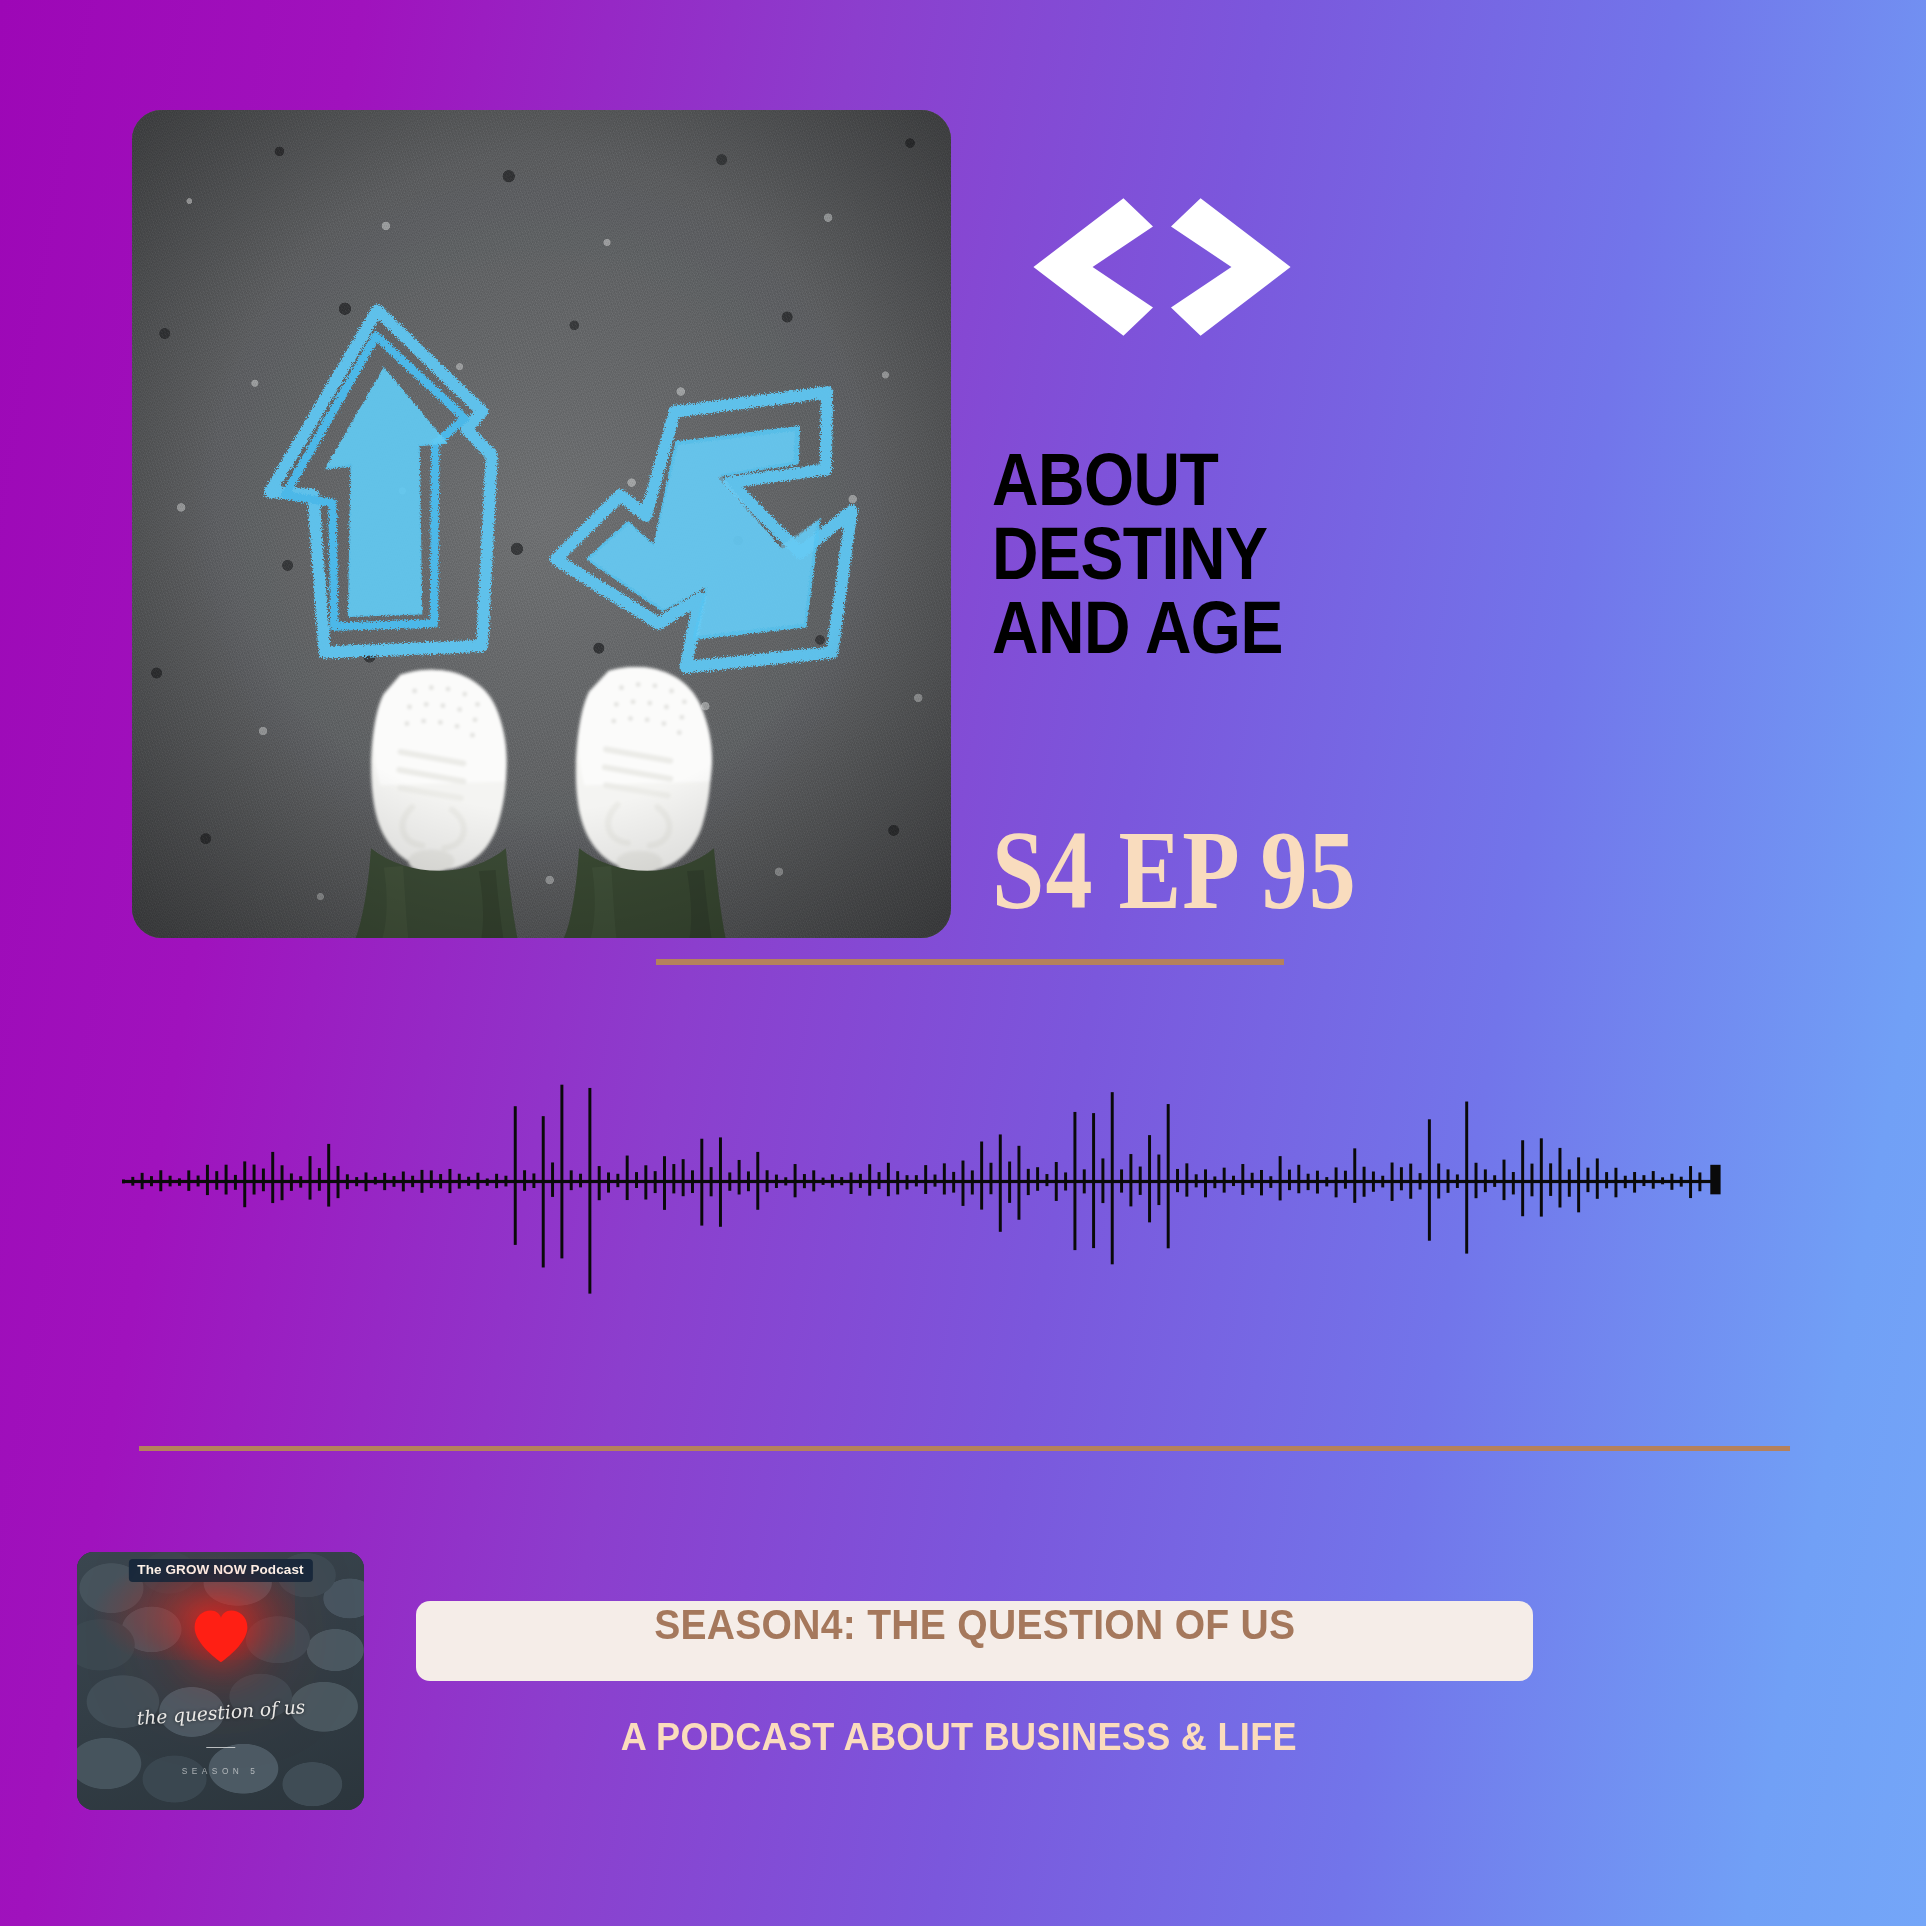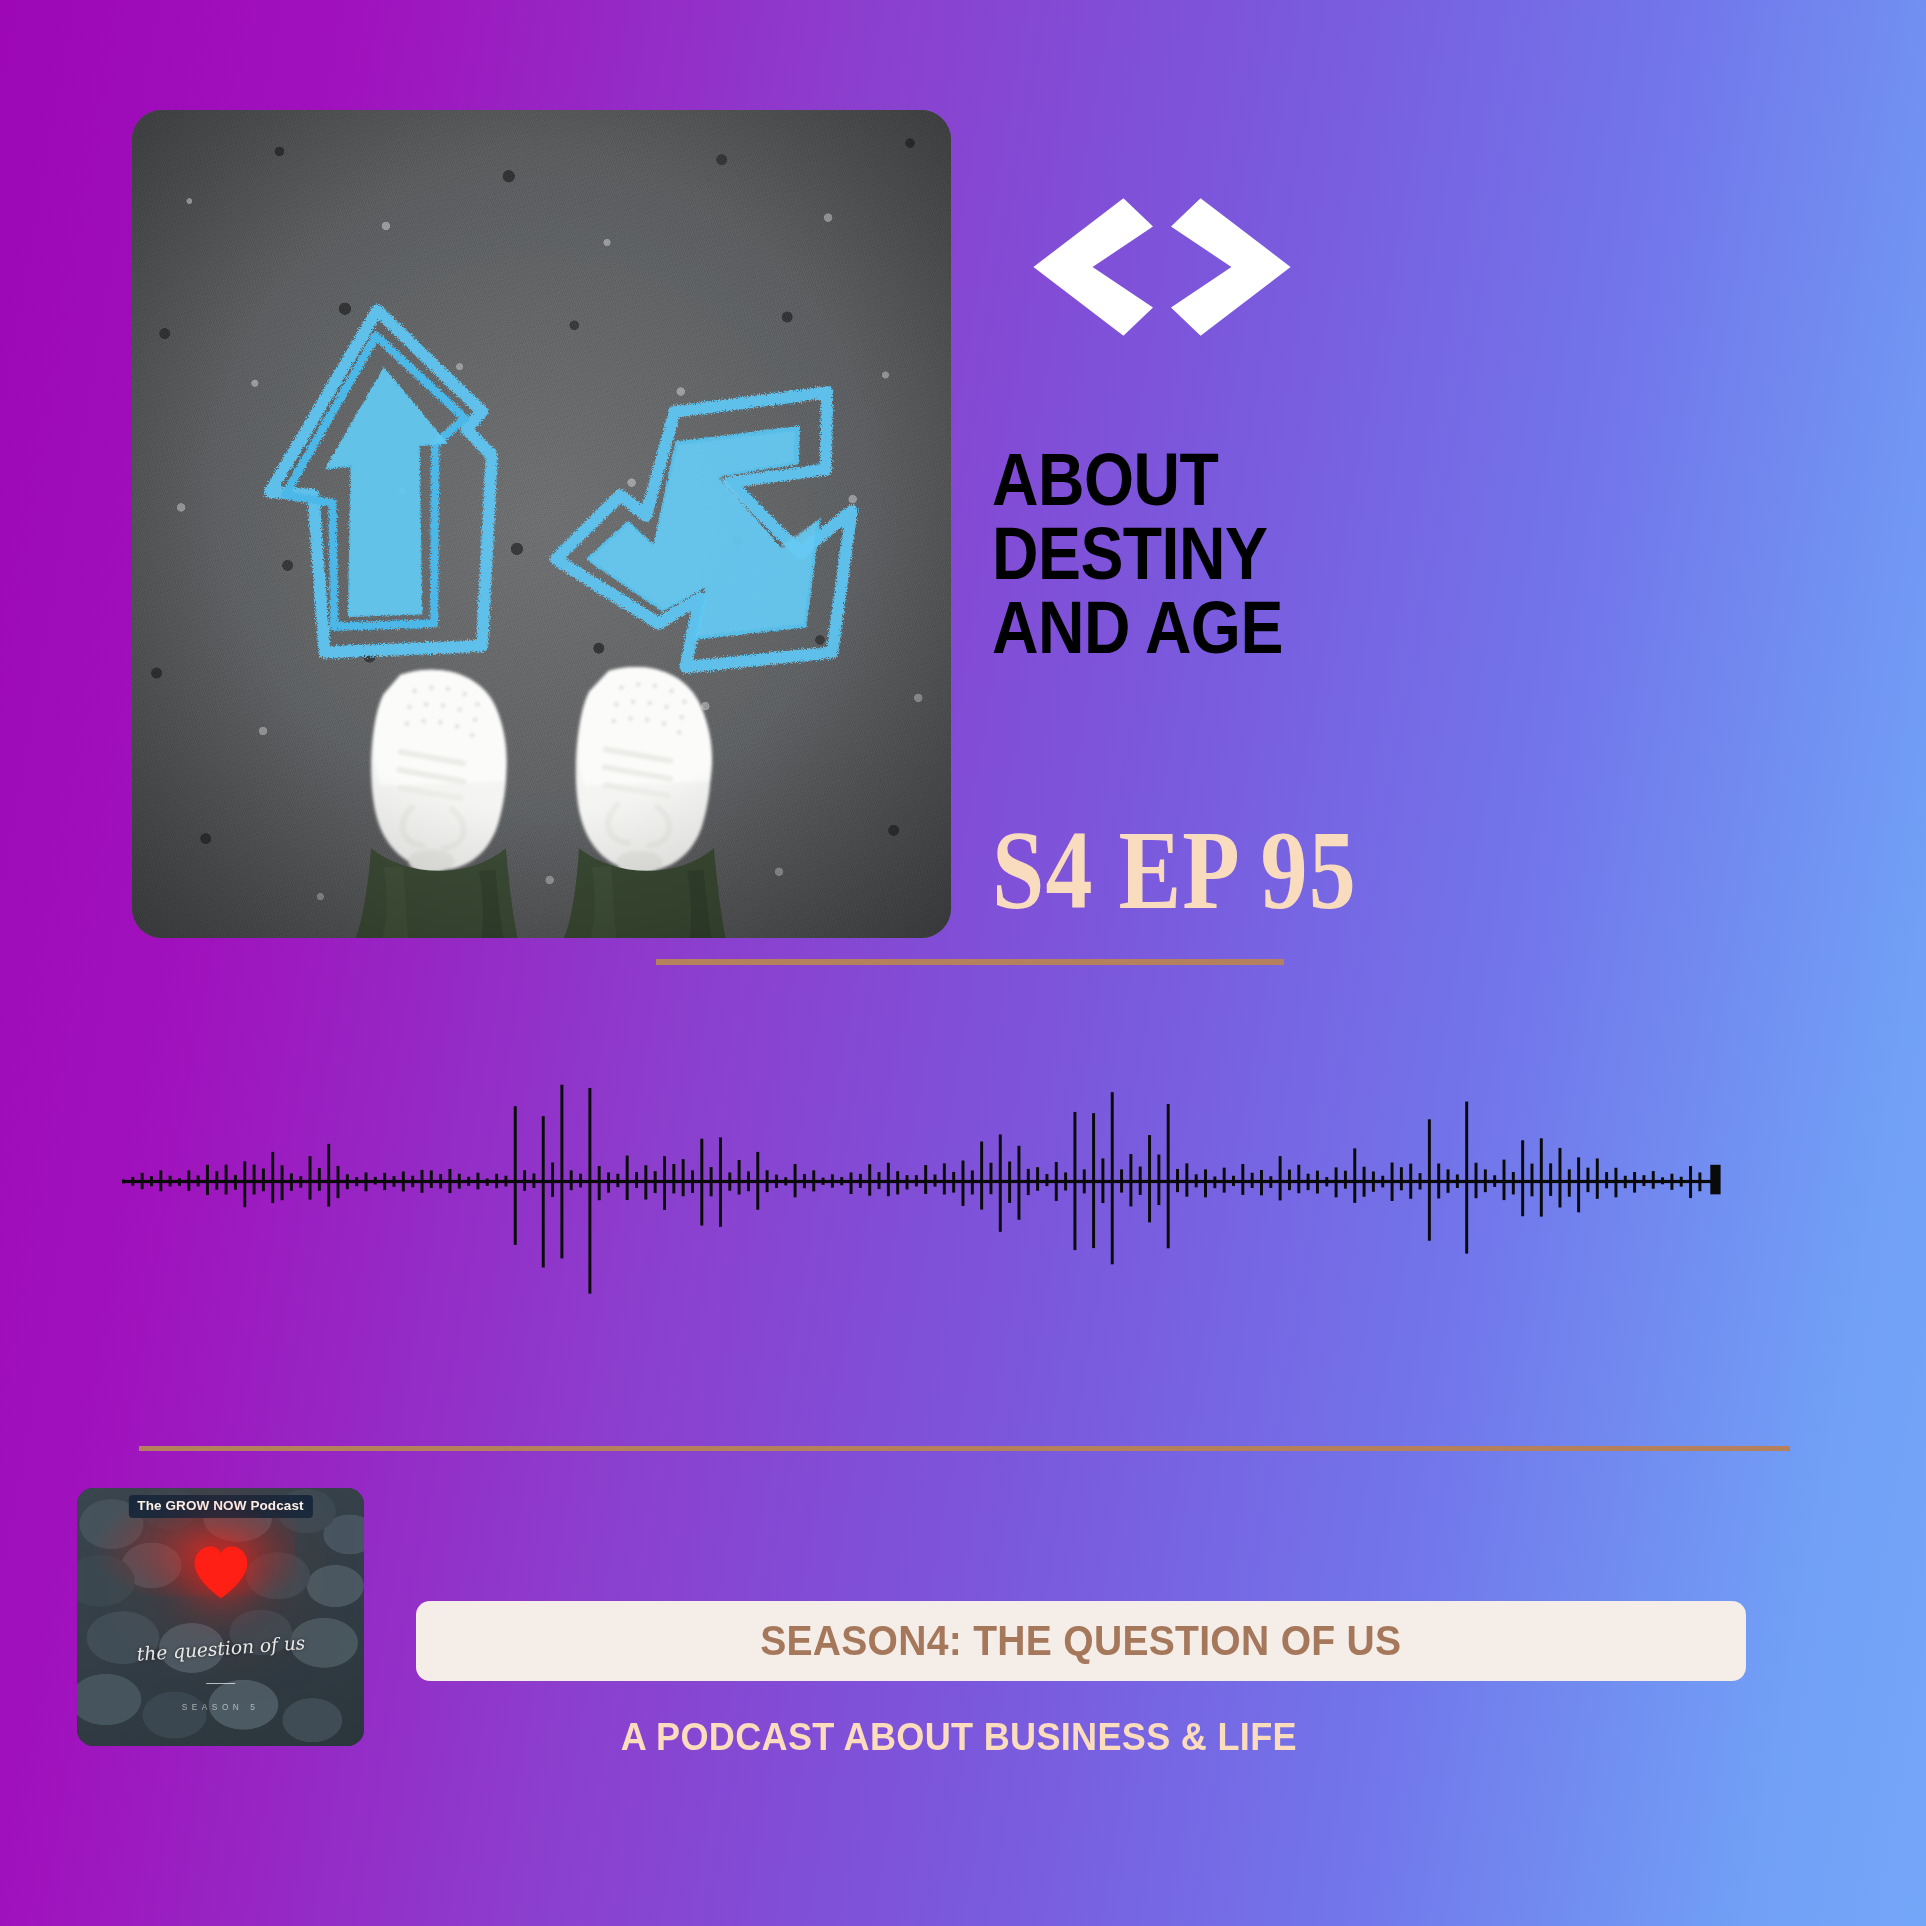--- a/index.html
+++ b/index.html
@@ -95,21 +95,21 @@
     position:absolute; left:139px; top:1446px; width:1651px; height:5.1px;
     background:#b5815c;
   }
 
   
   #wave { position:absolute; left:122px; top:1021px; width:1605px; height:321px; }
   #wave svg { width:100%; height:100%; display:block; }
 
   
   #cover {
-    position:absolute; left:77px; top:1488px; width:287px; height:258px;
+    position:absolute; left:77px; top:1552px; width:287px; height:258px;
     border-radius:16.7px; overflow:hidden;
     background:#2f3a42;
   }
   #cover .petals {
     position:absolute; inset:0;
     background-color:#313d45;
     background-image:
       radial-gradient(ellipse 45px 35px at 12% 14%, #46535c 0 70%, transparent 72%),
       radial-gradient(ellipse 39px 29.5px at 32% 8%, #3a4750 0 70%, transparent 72%),
       radial-gradient(ellipse 48px 32px at 56% 12%, #4a5862 0 70%, transparent 72%),
@@ -155,23 +155,23 @@
     width:29.5px; height:1.3px; background:rgba(240,240,240,.72);
   }
   #cover .season {
     position:absolute; left:50%; top:83%; transform:translateX(-50%);
     color:rgba(238,238,238,.62); font-size:8.3px; letter-spacing:4.5px;
     white-space:nowrap;
   }
 
   
   #season-pill {
-    position:absolute; left:416px; top:1601px; width:1330px; height:80px;
+    position:absolute; left:416px; top:1601px; width:1117px; height:80px;
     background:#f5ede8; border-radius:14px;
-    display:flex; align-items:center; justify-content:center;
+    display:flex; align-items:flex-start; justify-content:center;
   }
   #season-pill span {
     color:#a5785c; font-size:42px; font-weight:700; letter-spacing:0.3px;
     white-space:nowrap; transform:scaleX(.93);
   }
   #tagline {
     position:absolute; left:0; top:1716px; width:1918px; text-align:center;
     color:#fbdcbd; font-size:38px; font-weight:700; letter-spacing:0.3px;
     white-space:nowrap;
   }

